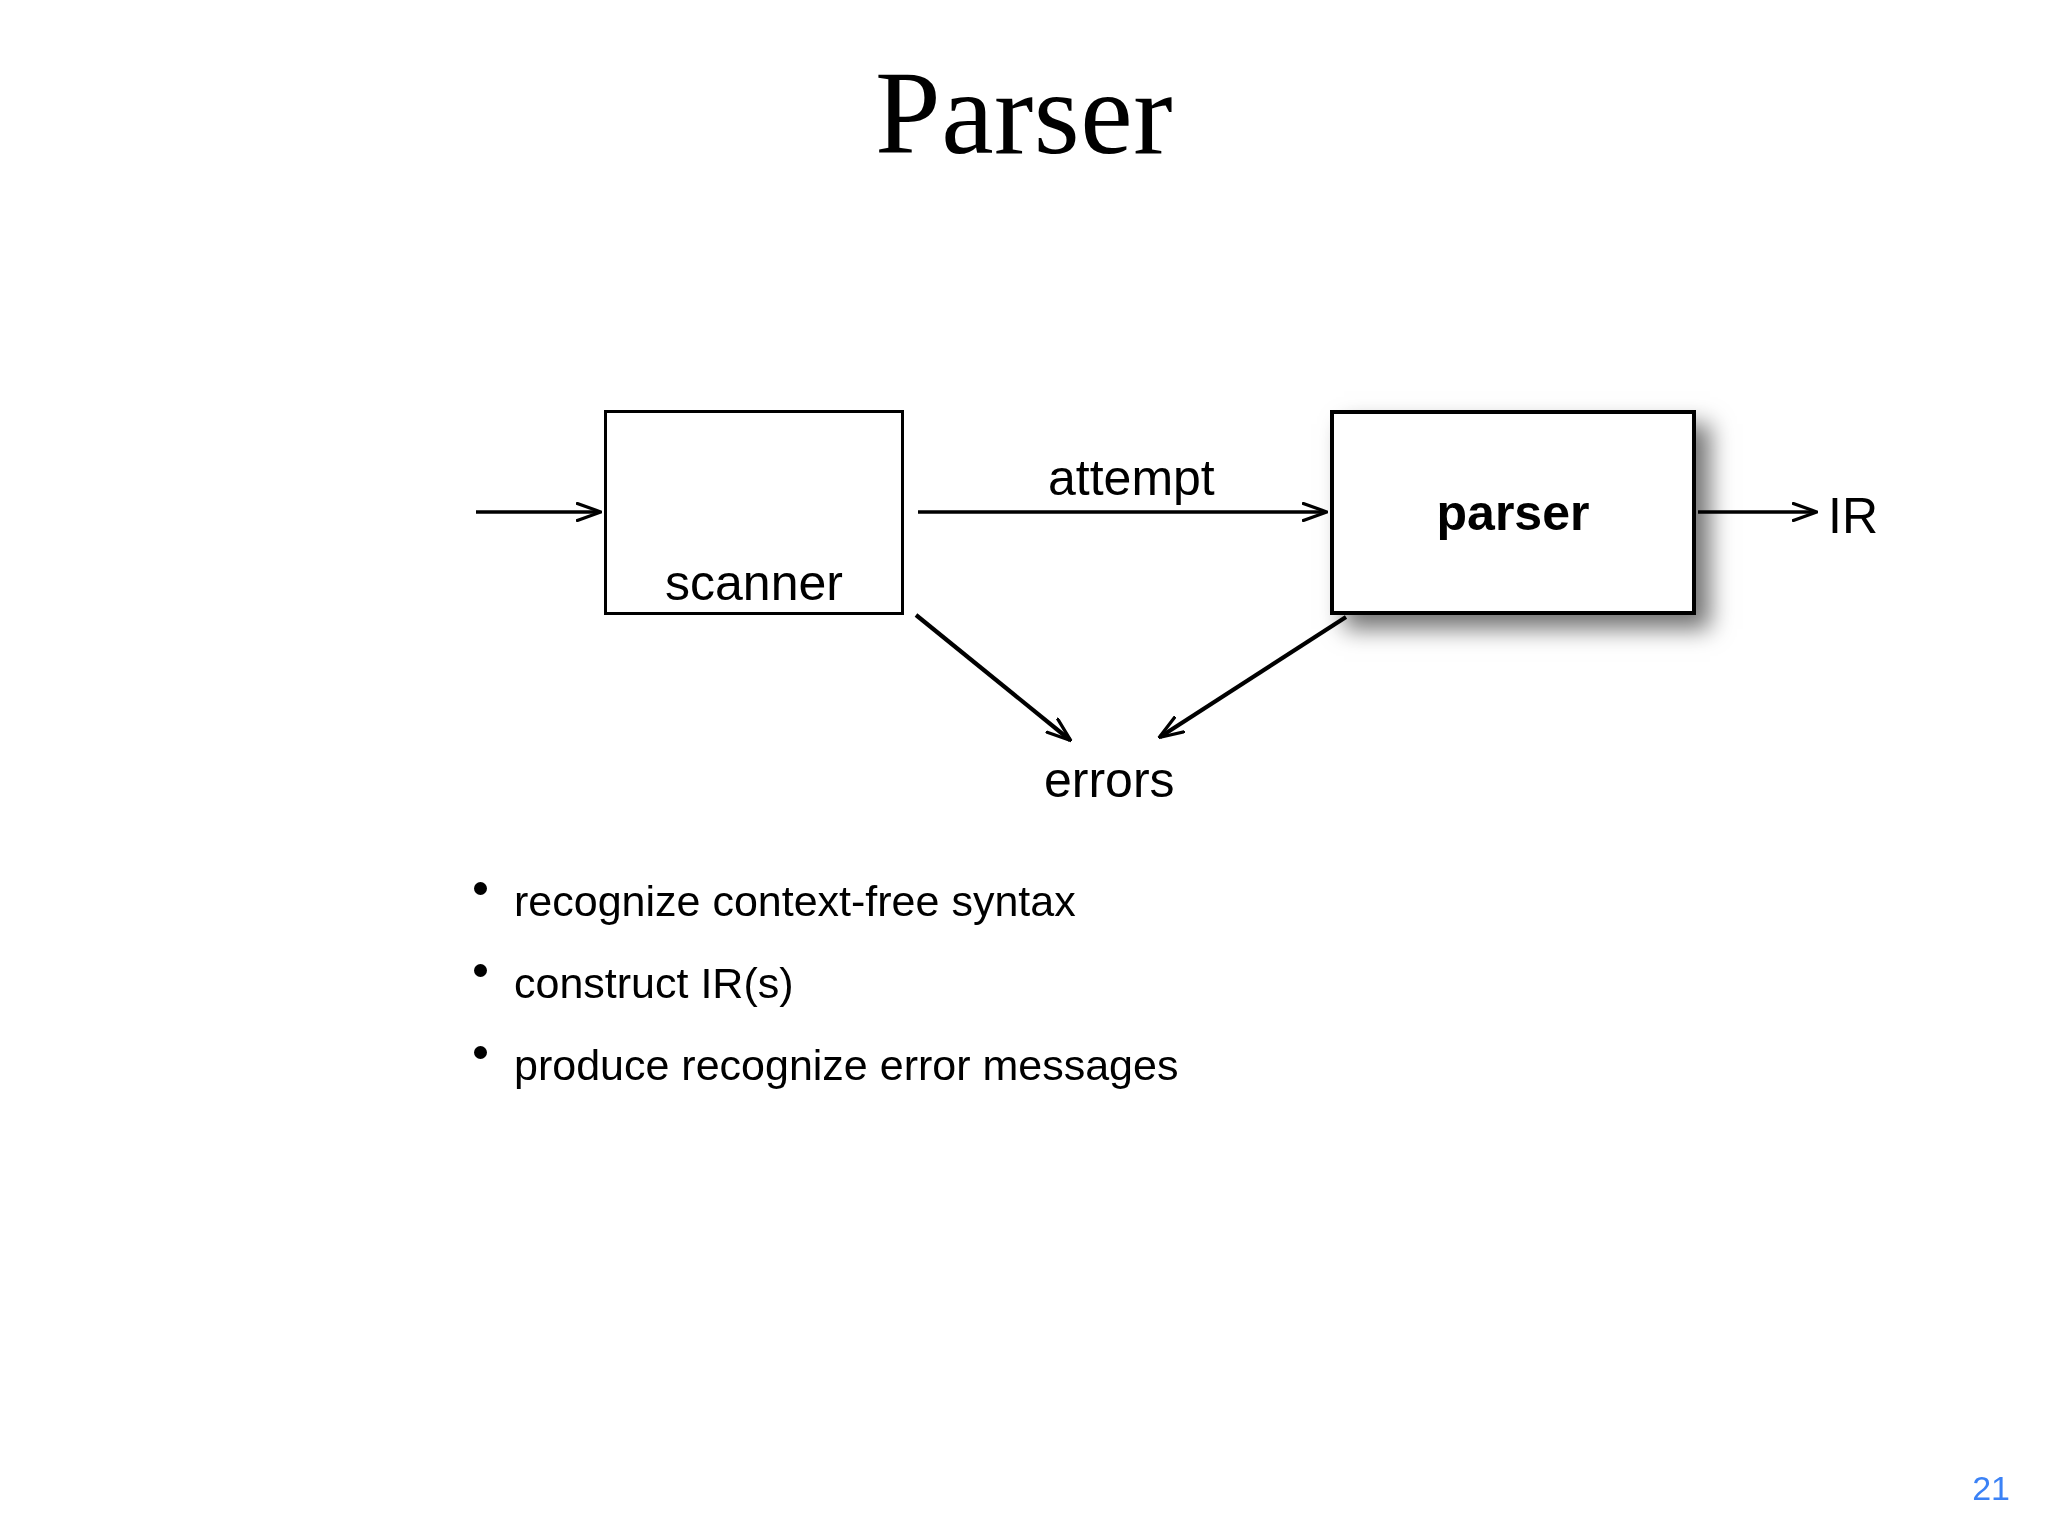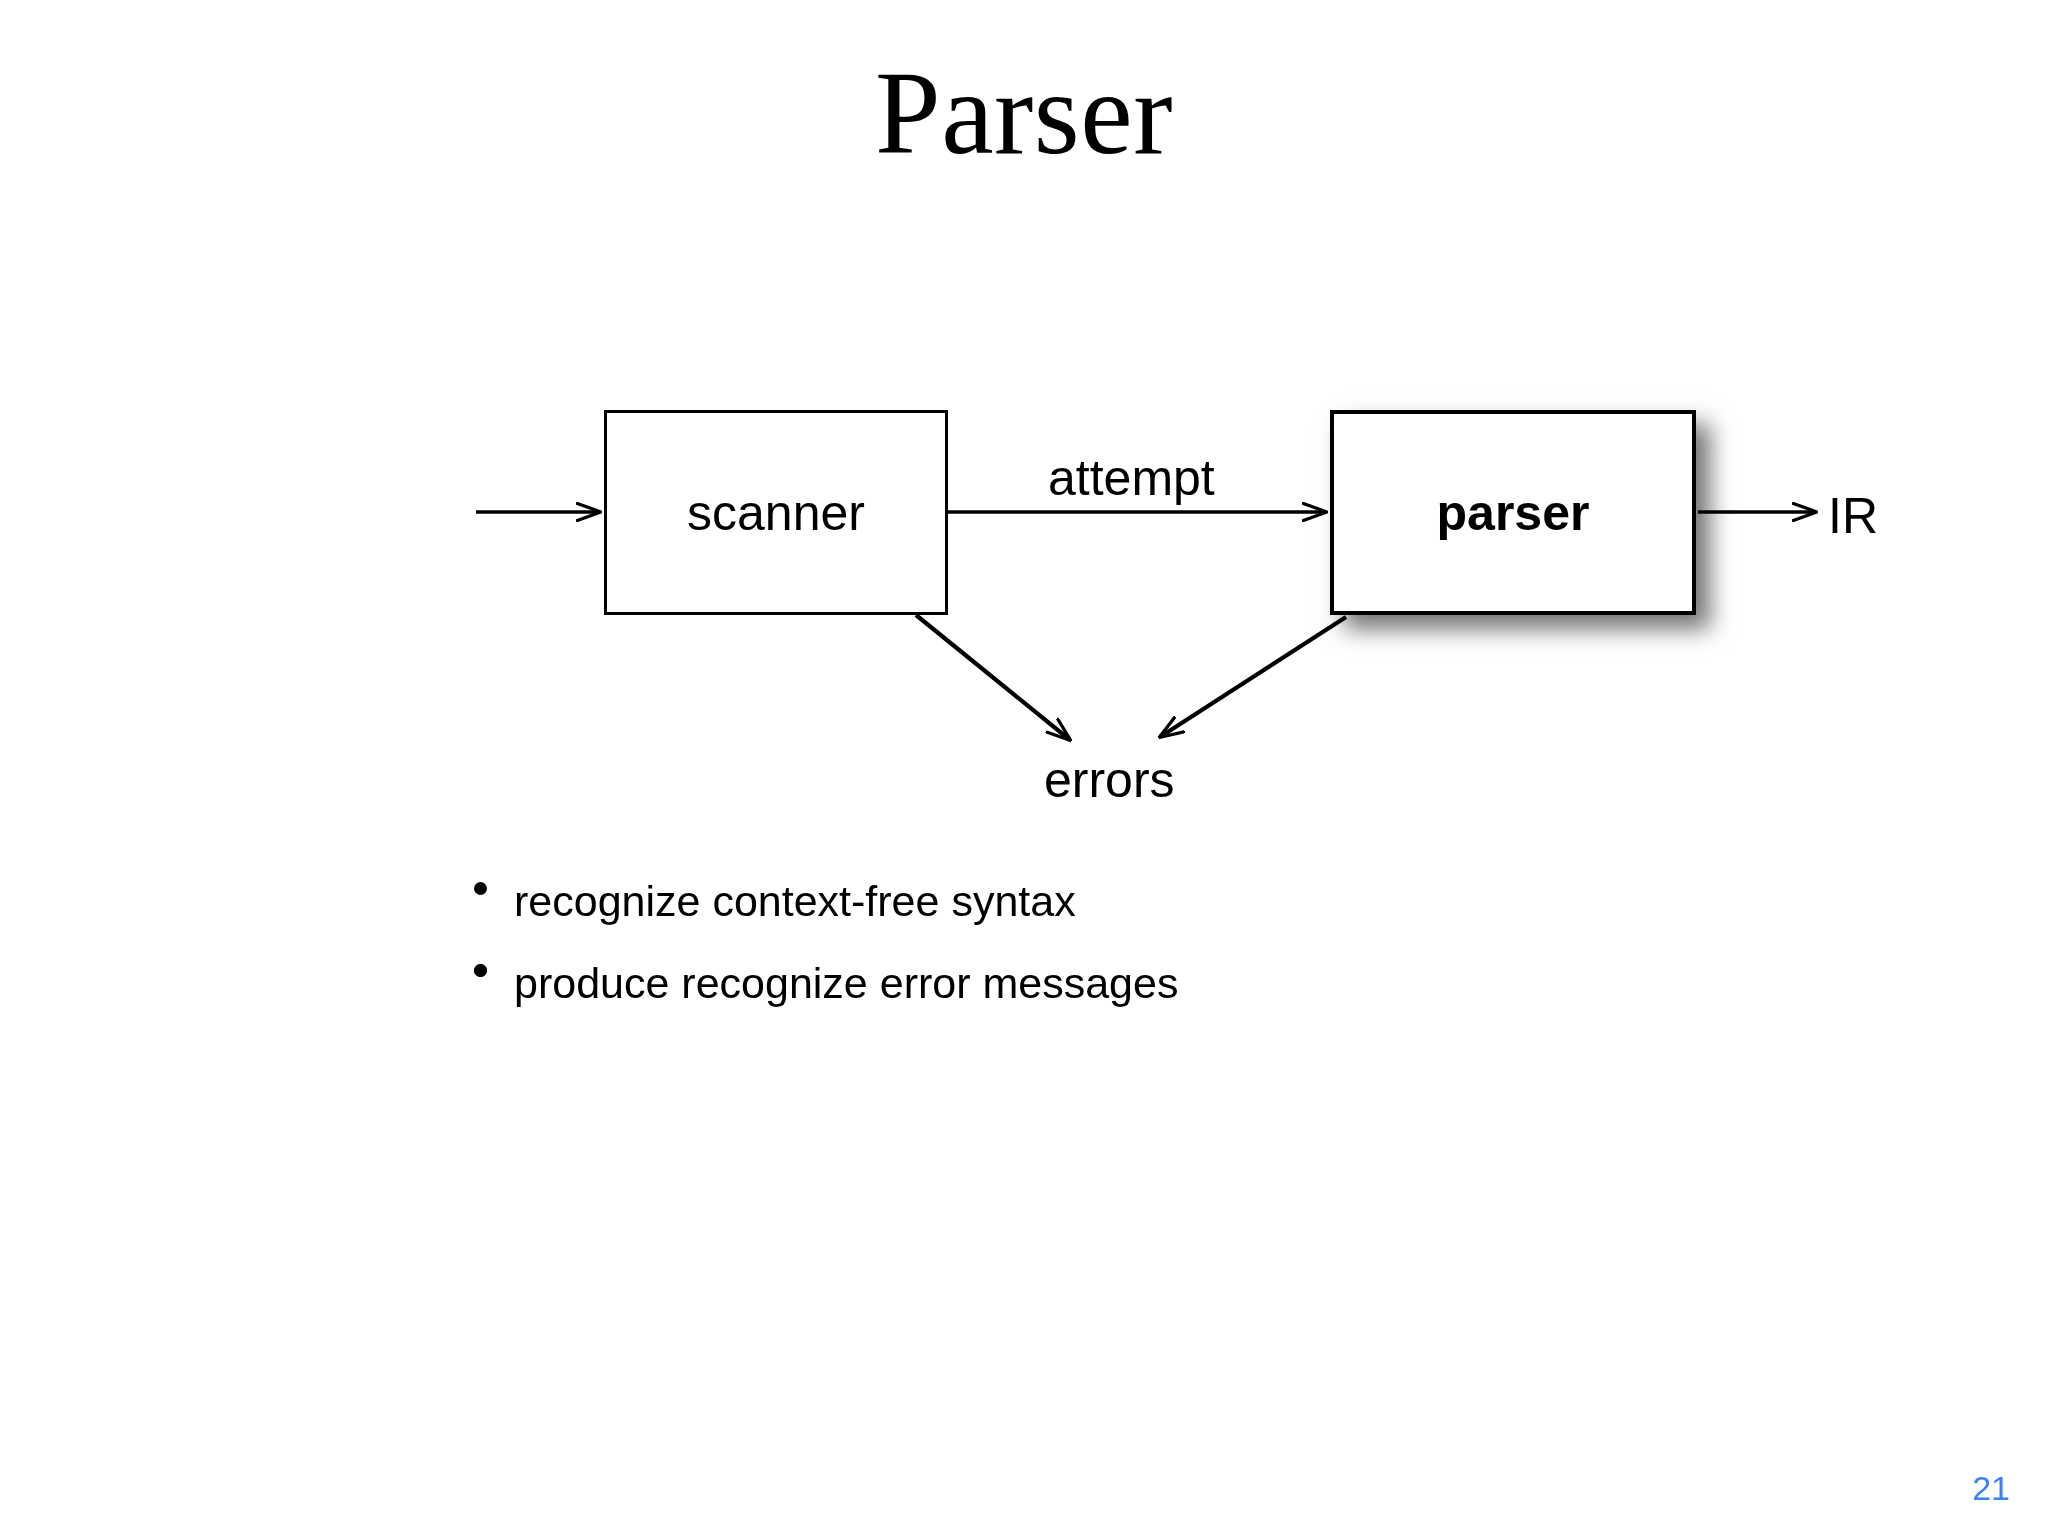--- a/index.html
+++ b/index.html
@@ -56,23 +56,24 @@
     display: flex;
     align-items: center;
     justify-content: center;
     font-family: "Liberation Sans", sans-serif;
     font-size: 50px;
     color: #000000;
   }
   .node-scanner {
     left: 604px;
     top: 410px;
-    width: 344px;
+    width: 300px;
     height: 205px;
     font-weight: 400;
+    align-items: flex-end;
   }
   .node-parser {
     left: 1330px;
     top: 410px;
     width: 366px;
     height: 205px;
     font-weight: 700;
     border-width: 4px;
     box-shadow: 14px 14px 22px rgba(0,0,0,0.55);
   }
@@ -181,20 +182,21 @@
     <div class="diagram-label label-errors">errors</div>
   </div>
 
   <ul class="bullets">
     <li class="bullet-item">
       <span class="dot"></span>
       <span>recognize context-free syntax</span>
     </li>
     <li class="bullet-item">
       <span class="dot"></span>
+      <span>construct IR(s)</span>
     </li>
     <li class="bullet-item">
       <span class="dot"></span>
       <span>produce recognize error messages</span>
     </li>
   </ul>
 
   <div class="page-number">21</div>
 
 </div>

